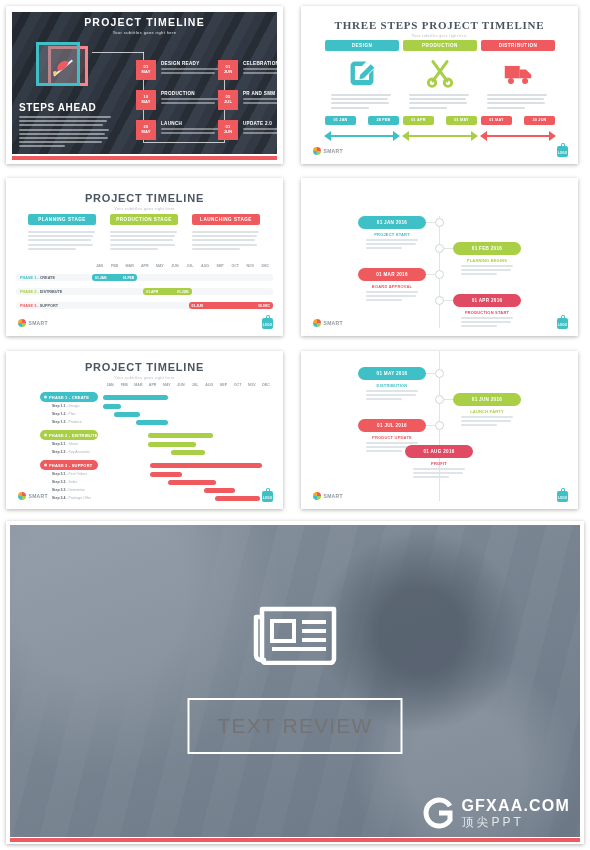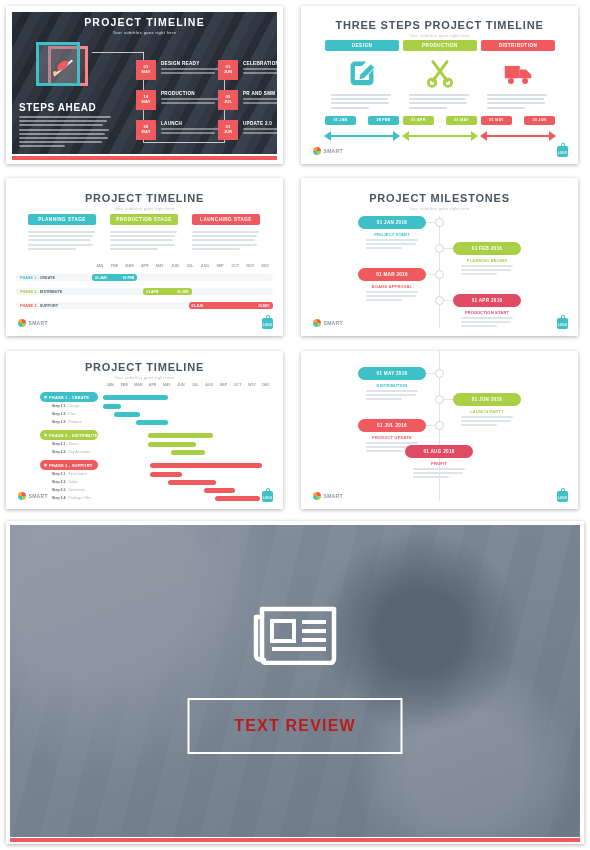--- a/index.html
+++ b/index.html
@@ -171,21 +171,21 @@
       repeating-linear-gradient(104deg,#99a2ac 0 26px,#8d96a1 26px 52px),
       #97a0aa;
   }
   .hero .redbar { position:absolute; left:4px; right:4px; bottom:2px; height:4px; background:#ef5a5f; }
   .news { position:absolute; left:50%; top:78px; transform:translateX(-50%); width:86px; height:66px; }
   .tbox {
     position:absolute; left:50%; top:177px; transform:translateX(-50%);
     width:215px; height:56px; border:2.5px solid #ffffff;
     display:flex; align-items:center; justify-content:center;
   }
-  .tbox span { color:#b91c1c; font-size:16px; font-weight:bold; letter-spacing:1.2px; }
+  .tbox span { color:#737373; font-size:21px; font-weight:normal; letter-spacing:1.2px; }
 
   .watermark { position:absolute; right:14px; bottom:14px; display:flex; align-items:center; gap:6px; }
   .wm-g { width:34px; height:34px; position:relative; }
   .wm-txt { line-height:1.05; }
   .wm-1 { color:#fff; font-size:16px; font-weight:bold; letter-spacing:1.2px; }
   .wm-2 { color:#e3e7ea; font-size:12px; letter-spacing:3px; margin-top:1px; }
 </style>
 </head>
 <body>
 
@@ -316,21 +316,21 @@
                 <div class="lorem-ln" style="width: 98%;"></div>
                 <div class="lorem-ln" style="width: 82%;"></div>
               </div>
             </div>
           </div>
         </div>
       </div>
   </div>
 
   <div class="slide thumb s2">
-    <div style="position:absolute;left:0;right:0;top:13px;">
+    <div style="position:absolute;left:0;right:0;top:13px;font-family:Liberation Serif, serif;">
       <div class="stitle">THREE STEPS PROJECT TIMELINE</div>
       <div class="ssub">Your subtitles goes right here</div>
     </div>
     <div id="s2cols">
         <div class="col3 c-a">
           <div class="pill-hdr" style="background: rgb(63, 192, 198);">DESIGN</div>
           <div class="ico">
             <svg viewBox="0 0 34 34" width="30" height="30">
     <path d="M4 9 a5 5 0 0 1 5 -5 h13 l-5 5 H9 v16 h16 v-7 l5 -5 v13 a5 5 0 0 1 -5 5 H9 a5 5 0 0 1 -5 -5 Z" fill="#3fc0c6"></path>
     <path d="M15 19 l12 -12 4 4 -12 12 -5 1 Z" fill="#3fc0c6"></path>
@@ -505,24 +505,20 @@
     </div>
     <div class="cornerlogo">
       <div class="cl-top"></div>
       <div class="cl-box">
           <span>LOGO</span>
         </div>
     </div>
   </div>
 
   <div class="slide thumb s4">
-    <div style="position:absolute;left:0;right:0;top:14px;">
-      <div class="stitle">PROJECT MILESTONES</div>
-      <div class="ssub">Your subtitles goes right here</div>
-    </div>
     <div class="spine" style="left:138px;top:38px;height:112px;"></div>
     <div id="s4ms">
         <div class="node" style="left: 134px; top: 40px;"></div>
         <div class="hline" style="top: 44px; left: 125px; width: 9px;"></div>
         <div class="ms-pill" style="background: rgb(63, 192, 198); left: 57px; top: 37.5px; width: 68px;">01 JAN 2016</div>
         <div class="ms-cap" style="left: 57px; width: 68px; top: 54px; color: rgb(63, 192, 198);">PROJECT START</div>
         <div class="ms-body" style="left: 65px; width: 52px; top: 61px;">
           <div>
             <div class="lorem-ln" style="width: 100%;"></div>
             <div class="lorem-ln" style="width: 96%;"></div>
@@ -706,15 +702,26 @@
           <rect x="50" y="39" width="24" height="4"></rect>
           <rect x="20" y="48" width="54" height="4"></rect>
         </g>
       </svg>
     </div>
 
     <div class="tbox">
       <span>TEXT REVIEW</span>
     </div>
 
+    <div class="watermark">
+      <div class="wm-g">
+        <svg viewBox="0 0 34 34" width="34" height="34">
+          <path d="M29 10 A13 13 0 1 0 29 24 L29 17 L18 17" fill="none" stroke="#ffffff" stroke-width="5" stroke-linecap="butt"></path>
+        </svg>
+      </div>
+      <div class="wm-txt">
+        <div class="wm-1">GFXAA.COM</div>
+        <div class="wm-2">顶尖PPT</div>
+      </div>
+    </div>
   </div>
 
 </div>
 
 </body></html>

